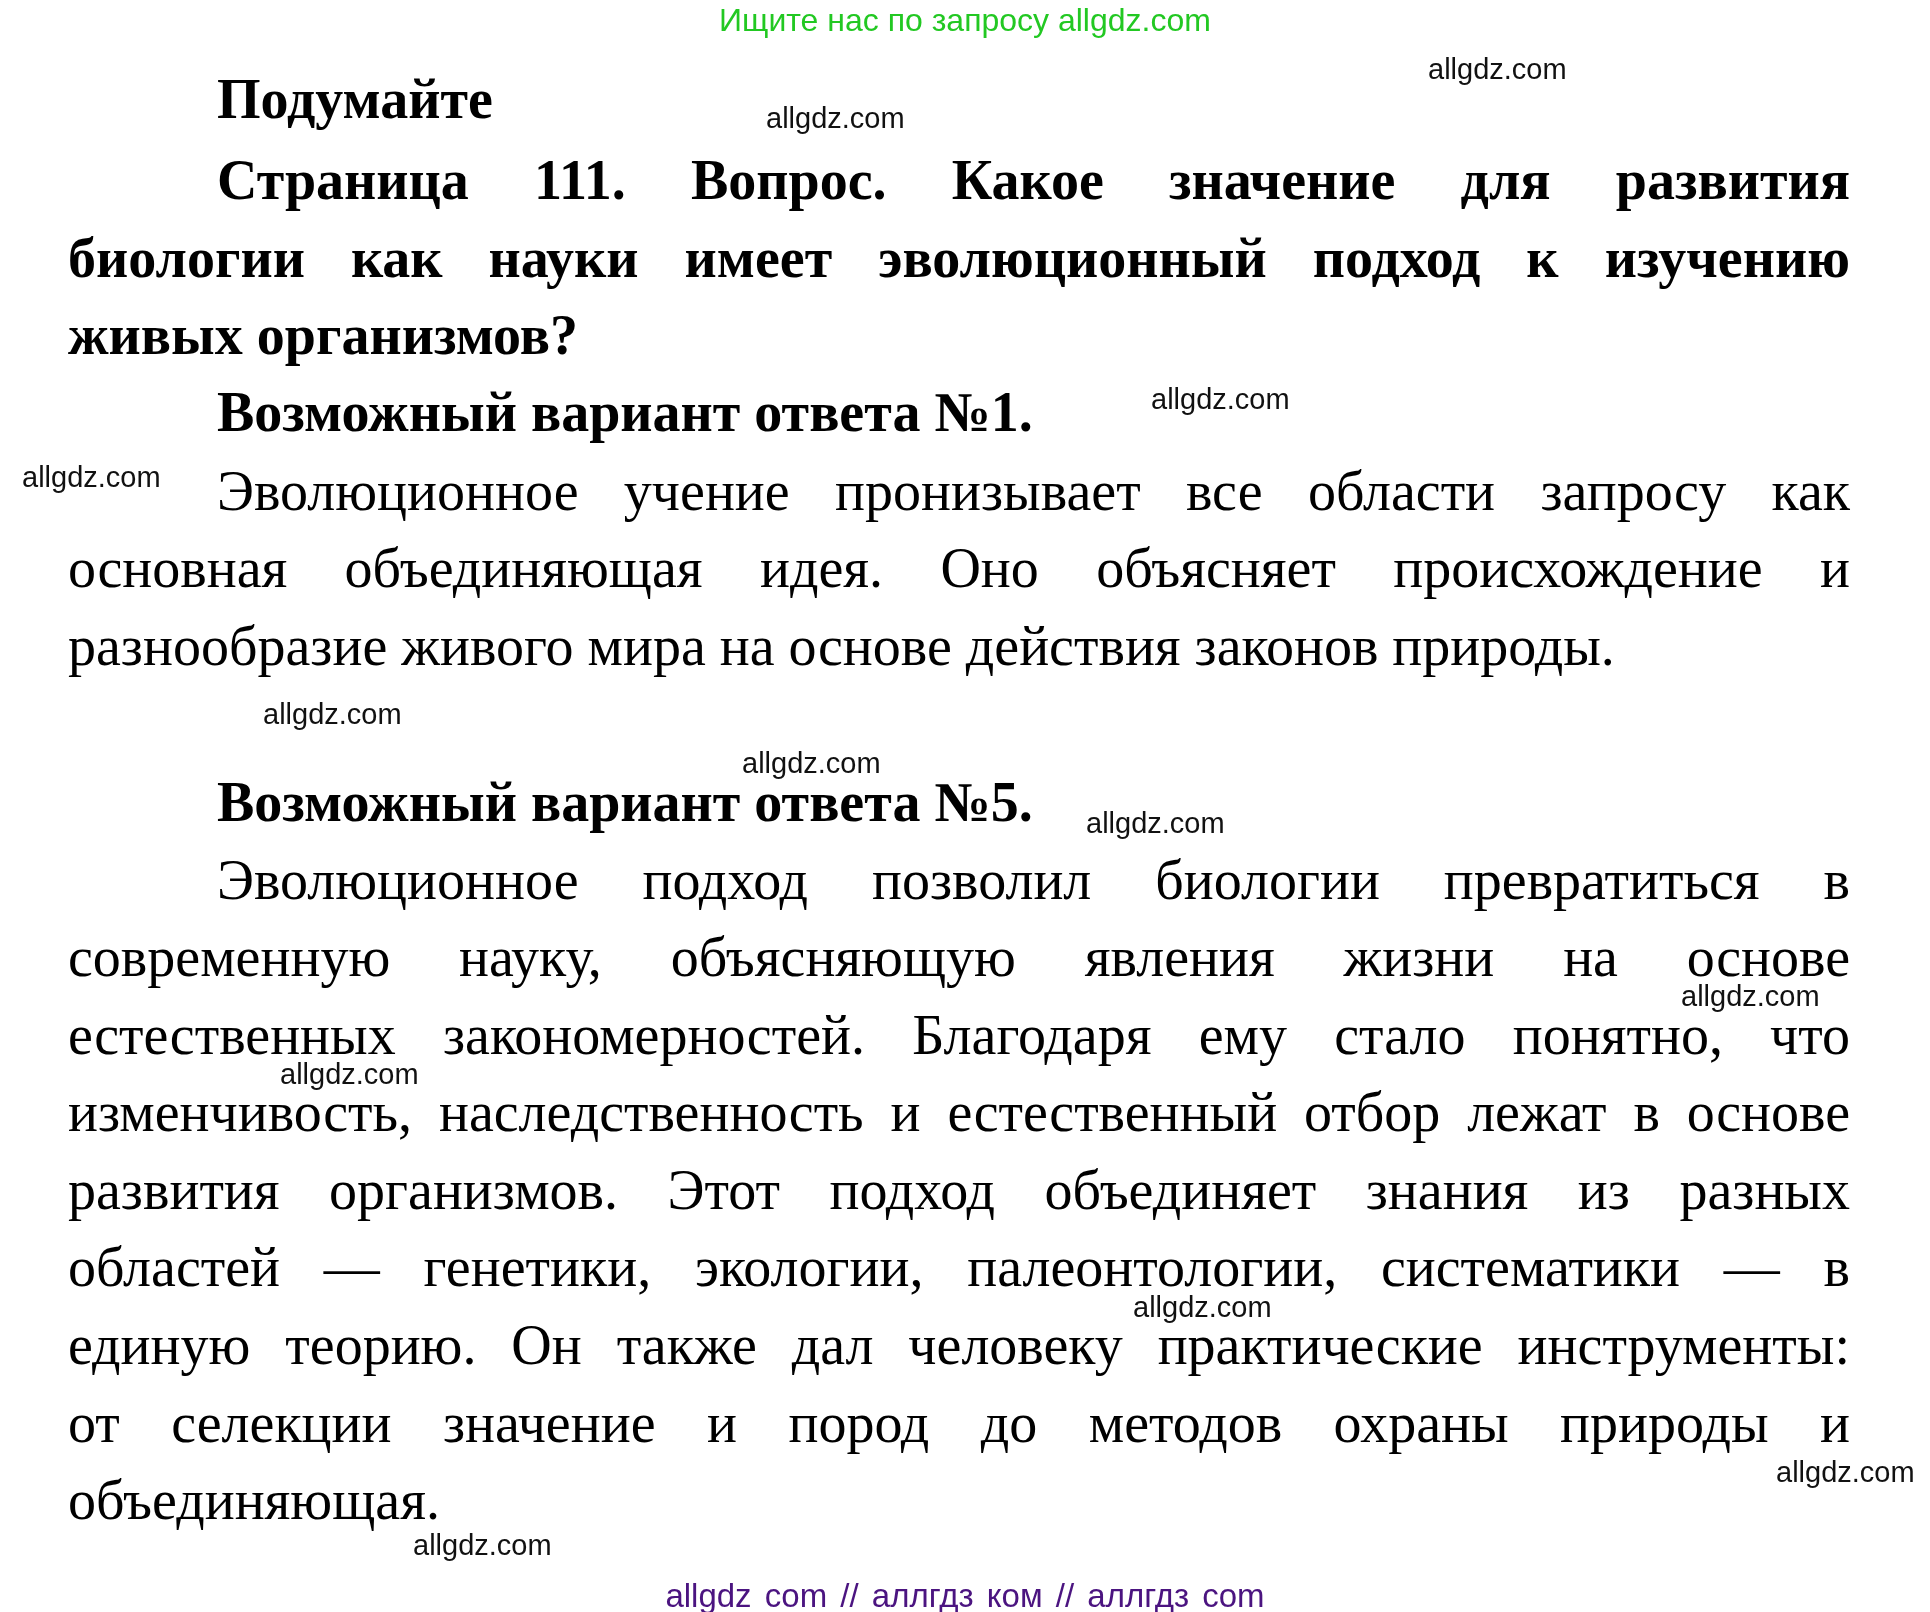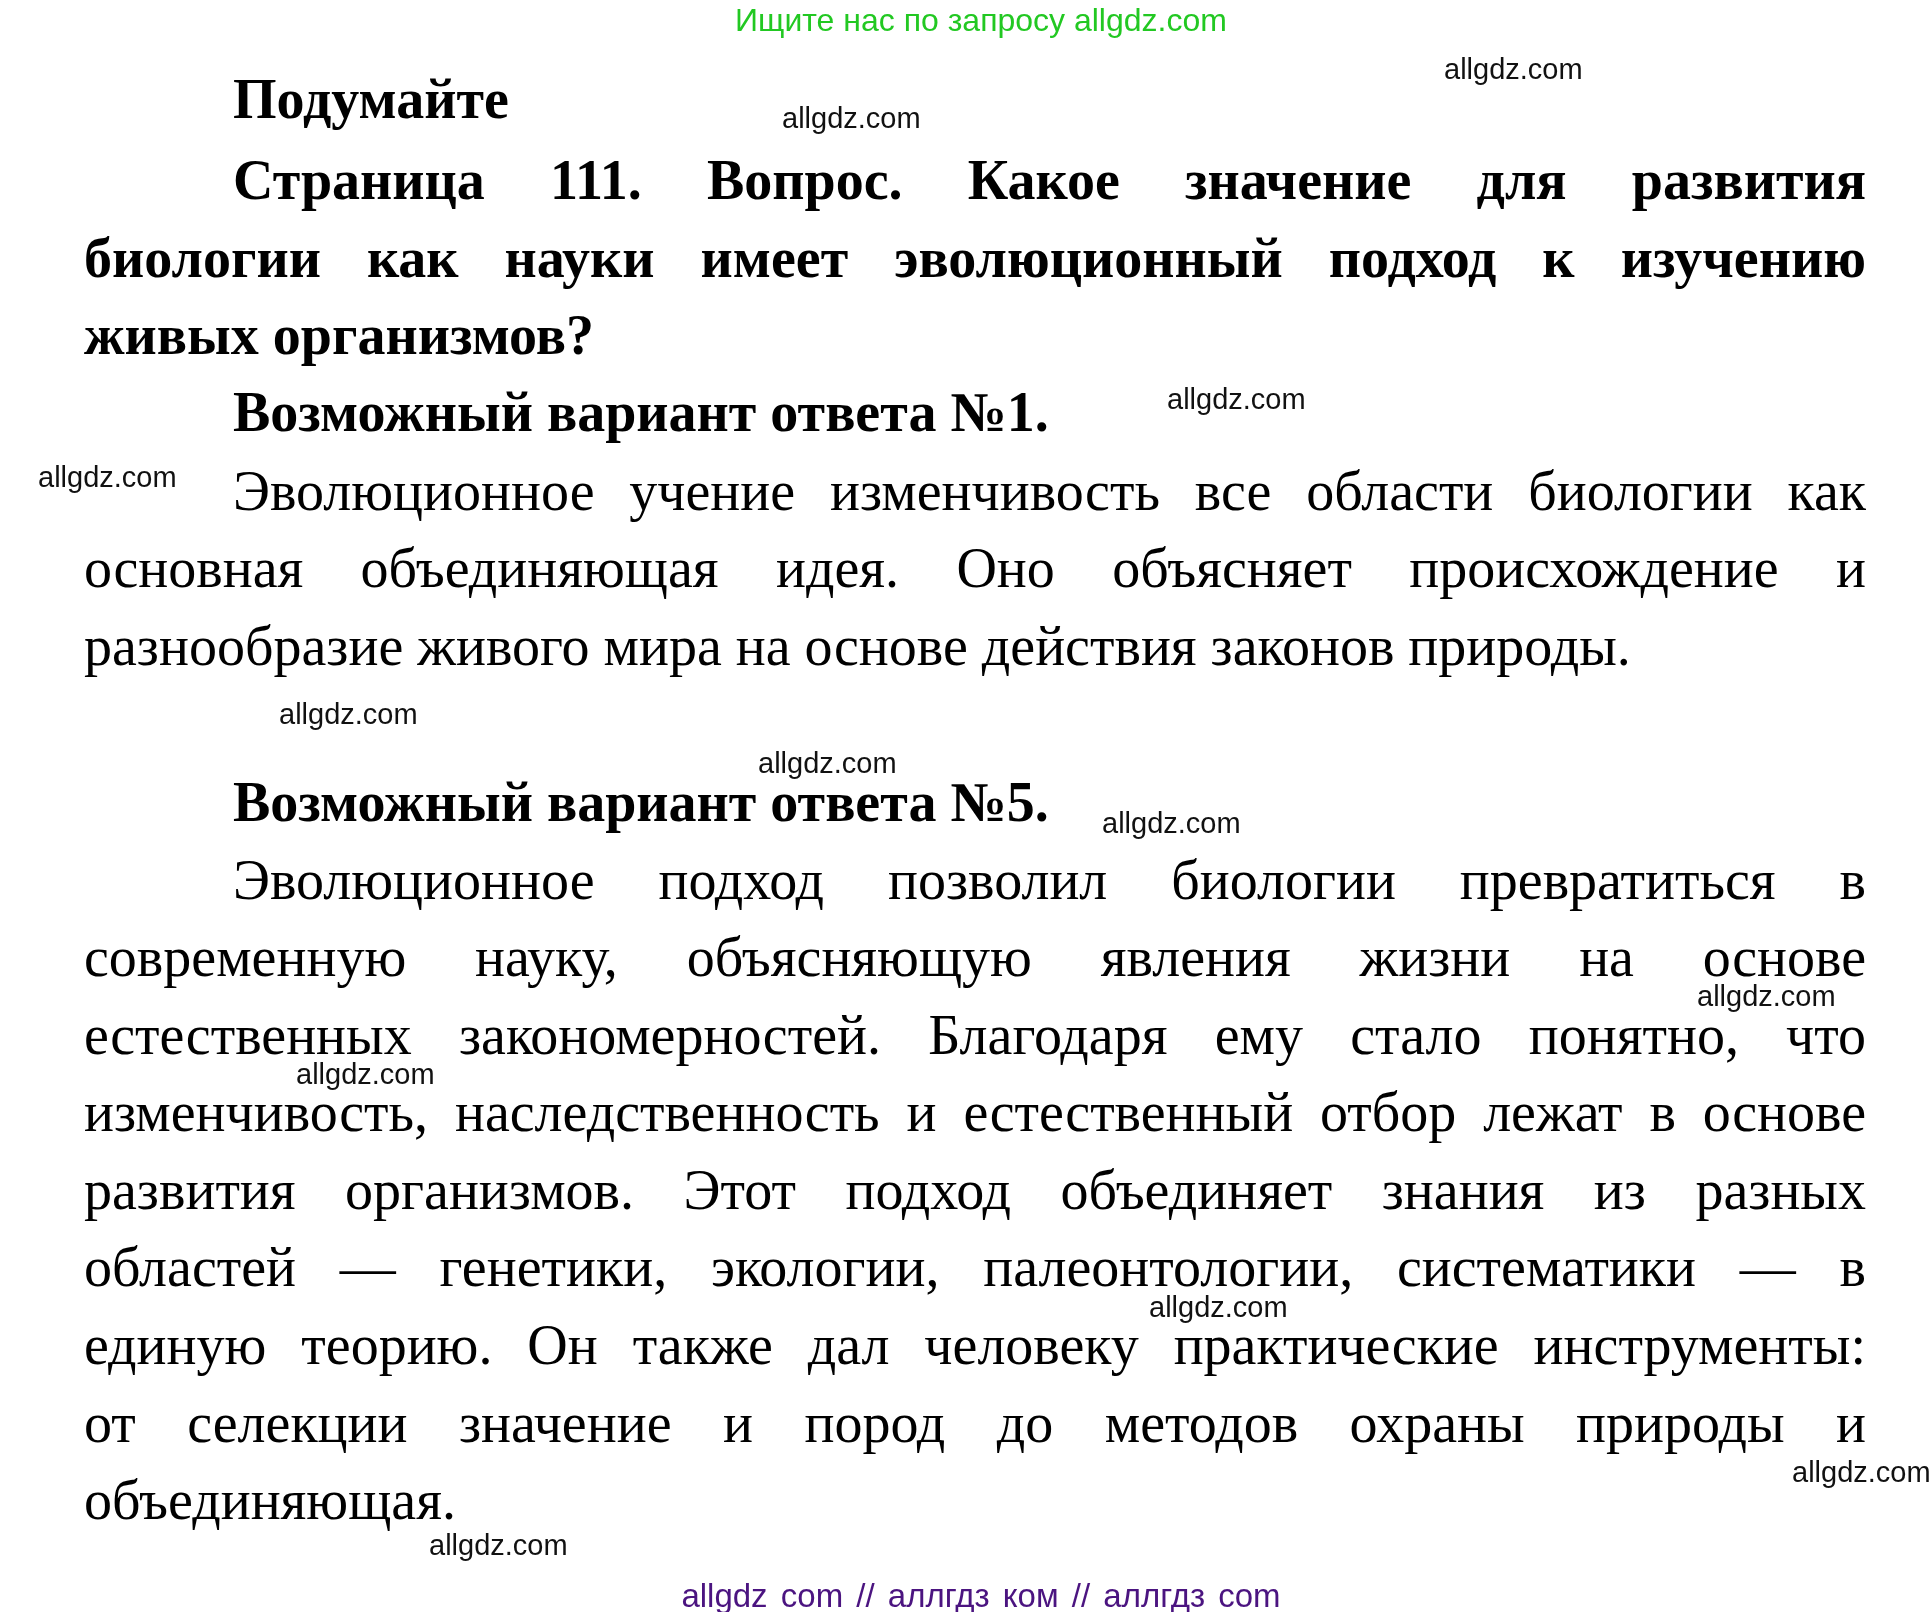--- a/index.html
+++ b/index.html
@@ -1,17 +1,17 @@
 <!DOCTYPE html>
 <html><head>
 <meta charset="utf-8">
 <style>
   html, body { margin: 0; padding: 0; background: #ffffff; }
   body { width: 1930px; height: 1612px; position: relative; overflow: hidden; }
-  .page { position: absolute; left: 0; top: 0; width: 1796px; height: 1612px; background: #fff; margin-left: 16px; }
+  .page { position: absolute; left: 0; top: 0; width: 1796px; height: 1612px; background: #fff; }
 
   .top-banner {
     position: absolute; left: 0; top: 2px; width: 1930px; text-align: center;
     font-family: "Liberation Sans", sans-serif; font-size: 32px; color: #22c822;
     line-height: 36px;
   }
   .footer {
     position: absolute; left: 0; top: 1577px; width: 1930px; text-align: center;
     font-family: "Liberation Sans", sans-serif; font-size: 33px; color: #4b1480;
     line-height: 38px; word-spacing: 4px;
@@ -43,21 +43,21 @@
   <div class="line indent bold heading" style="top:64px;">Подумайте</div>
 
   <div>
     <div class="line indent bold" style="top:145px;">Страница 111. Вопрос. Какое значение для развития</div>
     <div class="line bold" style="top:223px;">биологии как науки имеет эволюционный подход к изучению</div>
     <div class="line bold last" style="top:300px;">живых организмов?</div>
   </div>
 
   <div>
     <div class="line indent bold heading" style="top:377px;">Возможный вариант ответа №1.</div>
-    <div class="line indent" style="top:456px;">Эволюционное учение изменчивость все области биологии как</div>
+    <div class="line indent" style="top:456px;">Эволюционное учение пронизывает все области запросу как</div>
     <div class="line" style="top:533px;">основная объединяющая идея. Оно объясняет происхождение и</div>
     <div class="line last" style="top:611px;">разнообразие живого мира на основе действия законов природы.</div>
   </div>
 
   <div>
     <div class="line indent bold heading" style="top:767px;">Возможный вариант ответа №5.</div>
     <div class="line indent" style="top:845px;">Эволюционное подход позволил биологии превратиться в</div>
     <div class="line" style="top:922px;">современную науку, объясняющую явления жизни на основе</div>
     <div class="line" style="top:1000px;">естественных закономерностей. Благодаря ему стало понятно, что</div>
     <div class="line" style="top:1077px;">изменчивость, наследственность и естественный отбор лежат в основе</div>

